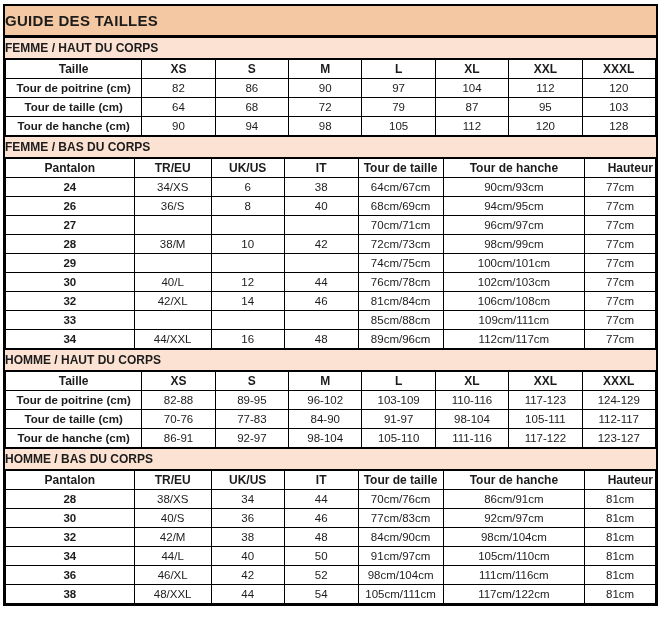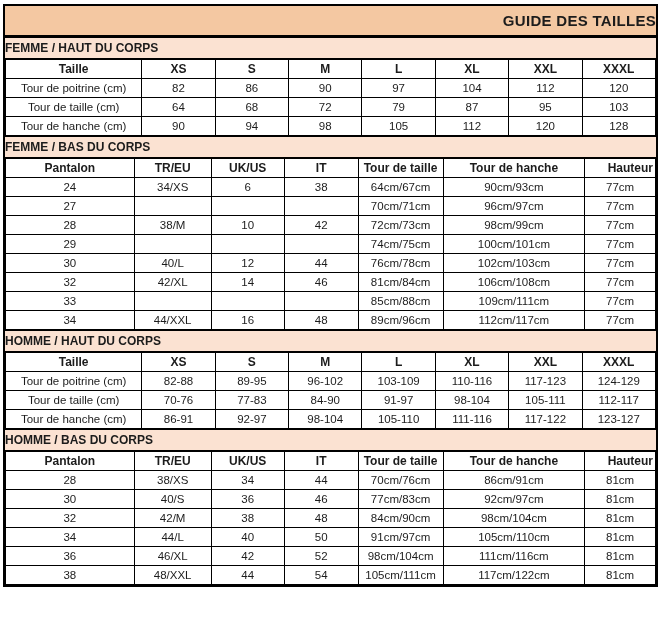--- a/index.html
+++ b/index.html
@@ -12,21 +12,21 @@
   .sheet {
     box-sizing: border-box;
     width: 655px;
     margin: 4px 3px;
     border: 2px solid var(--border, #000000);
     background: #ffffff;
   }
   .title-banner {
     height: 29px;
     line-height: 29px;
-    text-align: right;
+    text-align: left;
     font-size: 15px;
     font-weight: bold;
     letter-spacing: 0.3px;
     background: var(--title-banner, #f4c8a2);
     border-bottom: 2px solid var(--border, #000000);
   }
   .banner {
     height: 20px;
     line-height: 20px;
     font-size: 12px;
@@ -50,21 +50,21 @@
     font-size: 11.5px;
     white-space: nowrap;
     overflow: hidden;
   }
   table.size-table th {
     font-weight: bold;
     font-size: 12px;
     background: #ffffff;
   }
   table.size-table td.row-label {
-    font-weight: normal;
+    font-weight: bold;
   }
   
   .t-haut th:nth-child(1) { width: 20.2%; }
   
   .t-bas th:nth-child(1) { width: 20.1%; }
   .t-bas th:nth-child(2) { width: 11.7%; }
   .t-bas th:nth-child(3) { width: 11.1%; }
   .t-bas th:nth-child(4) { width: 11.2%; }
   .t-bas th:nth-child(5) { width: 13.0%; }
   .t-bas th:nth-child(6) { width: 22.2%; }
@@ -142,20 +142,29 @@
         <tr>
           <td class="row-label">24</td>
           <td>34/XS</td>
           <td>6</td>
           <td>38</td>
           <td>64cm/67cm</td>
           <td>90cm/93cm</td>
           <td>77cm</td>
         </tr>
         <tr>
+          <td class="row-label">26</td>
+          <td>36/S</td>
+          <td>8</td>
+          <td>40</td>
+          <td>68cm/69cm</td>
+          <td>94cm/95cm</td>
+          <td>77cm</td>
+        </tr>
+        <tr>
           <td class="row-label">27</td>
           <td></td>
           <td></td>
           <td></td>
           <td>70cm/71cm</td>
           <td>96cm/97cm</td>
           <td>77cm</td>
         </tr>
         <tr>
           <td class="row-label">28</td>

